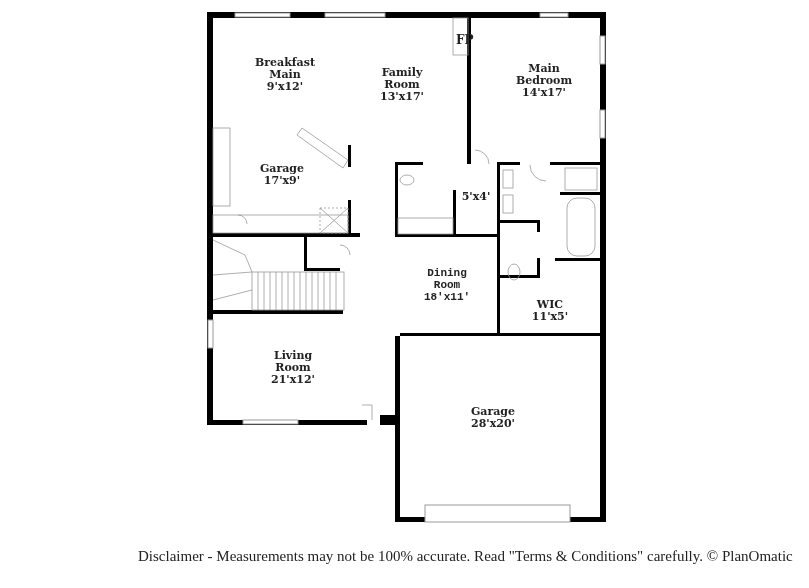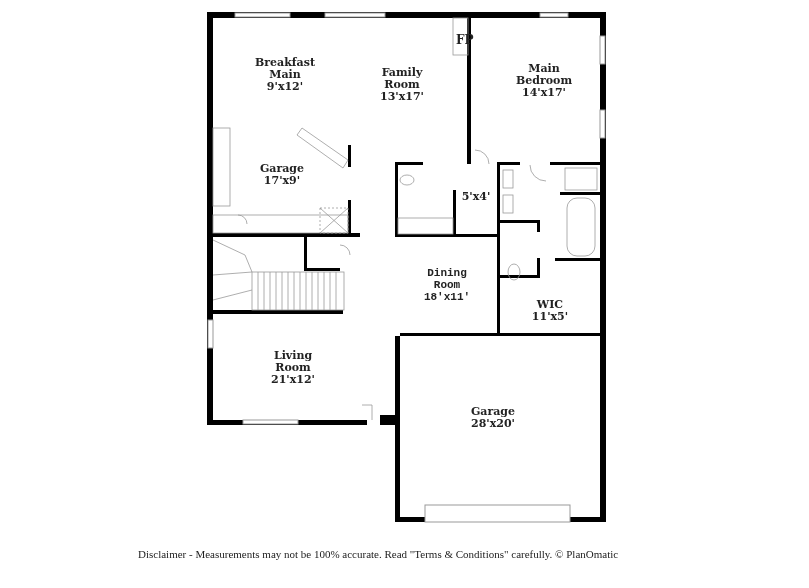--- a/index.html
+++ b/index.html
@@ -1,20 +1,20 @@
 <!DOCTYPE html>
 <html><head>
 <meta charset="utf-8">
 <style>
   html,body{margin:0;padding:0;background:#fff;}
   body{width:809px;height:588px;position:relative;overflow:hidden;font-family:"DejaVu Serif",serif;}
   svg.plan{position:absolute;left:0;top:0;}
   .label{position:absolute;text-align:center;font-weight:bold;font-size:11px;line-height:12px;color:#222;font-family:"DejaVu Serif",serif;transform:translateX(-50%);white-space:nowrap;}
   .fp{position:absolute;font-size:12px;font-weight:bold;font-family:"DejaVu Serif",serif;color:#222;}
-  .disclaimer{position:absolute;left:138px;top:548px;font-size:11px;font-family:"Liberation Serif",serif;color:#222;white-space:nowrap;}
+  .disclaimer{position:absolute;left:138px;top:548px;font-size:15px;font-family:"Liberation Serif",serif;color:#222;white-space:nowrap;}
 </style>
 </head>
 <body>
 
 <svg class="plan" width="809" height="588" viewBox="0 0 809 588">
   <g fill="#000">
 
     <rect x="207" y="12" width="399" height="6"></rect>
 
     <rect x="207" y="12" width="6" height="413"></rect>

